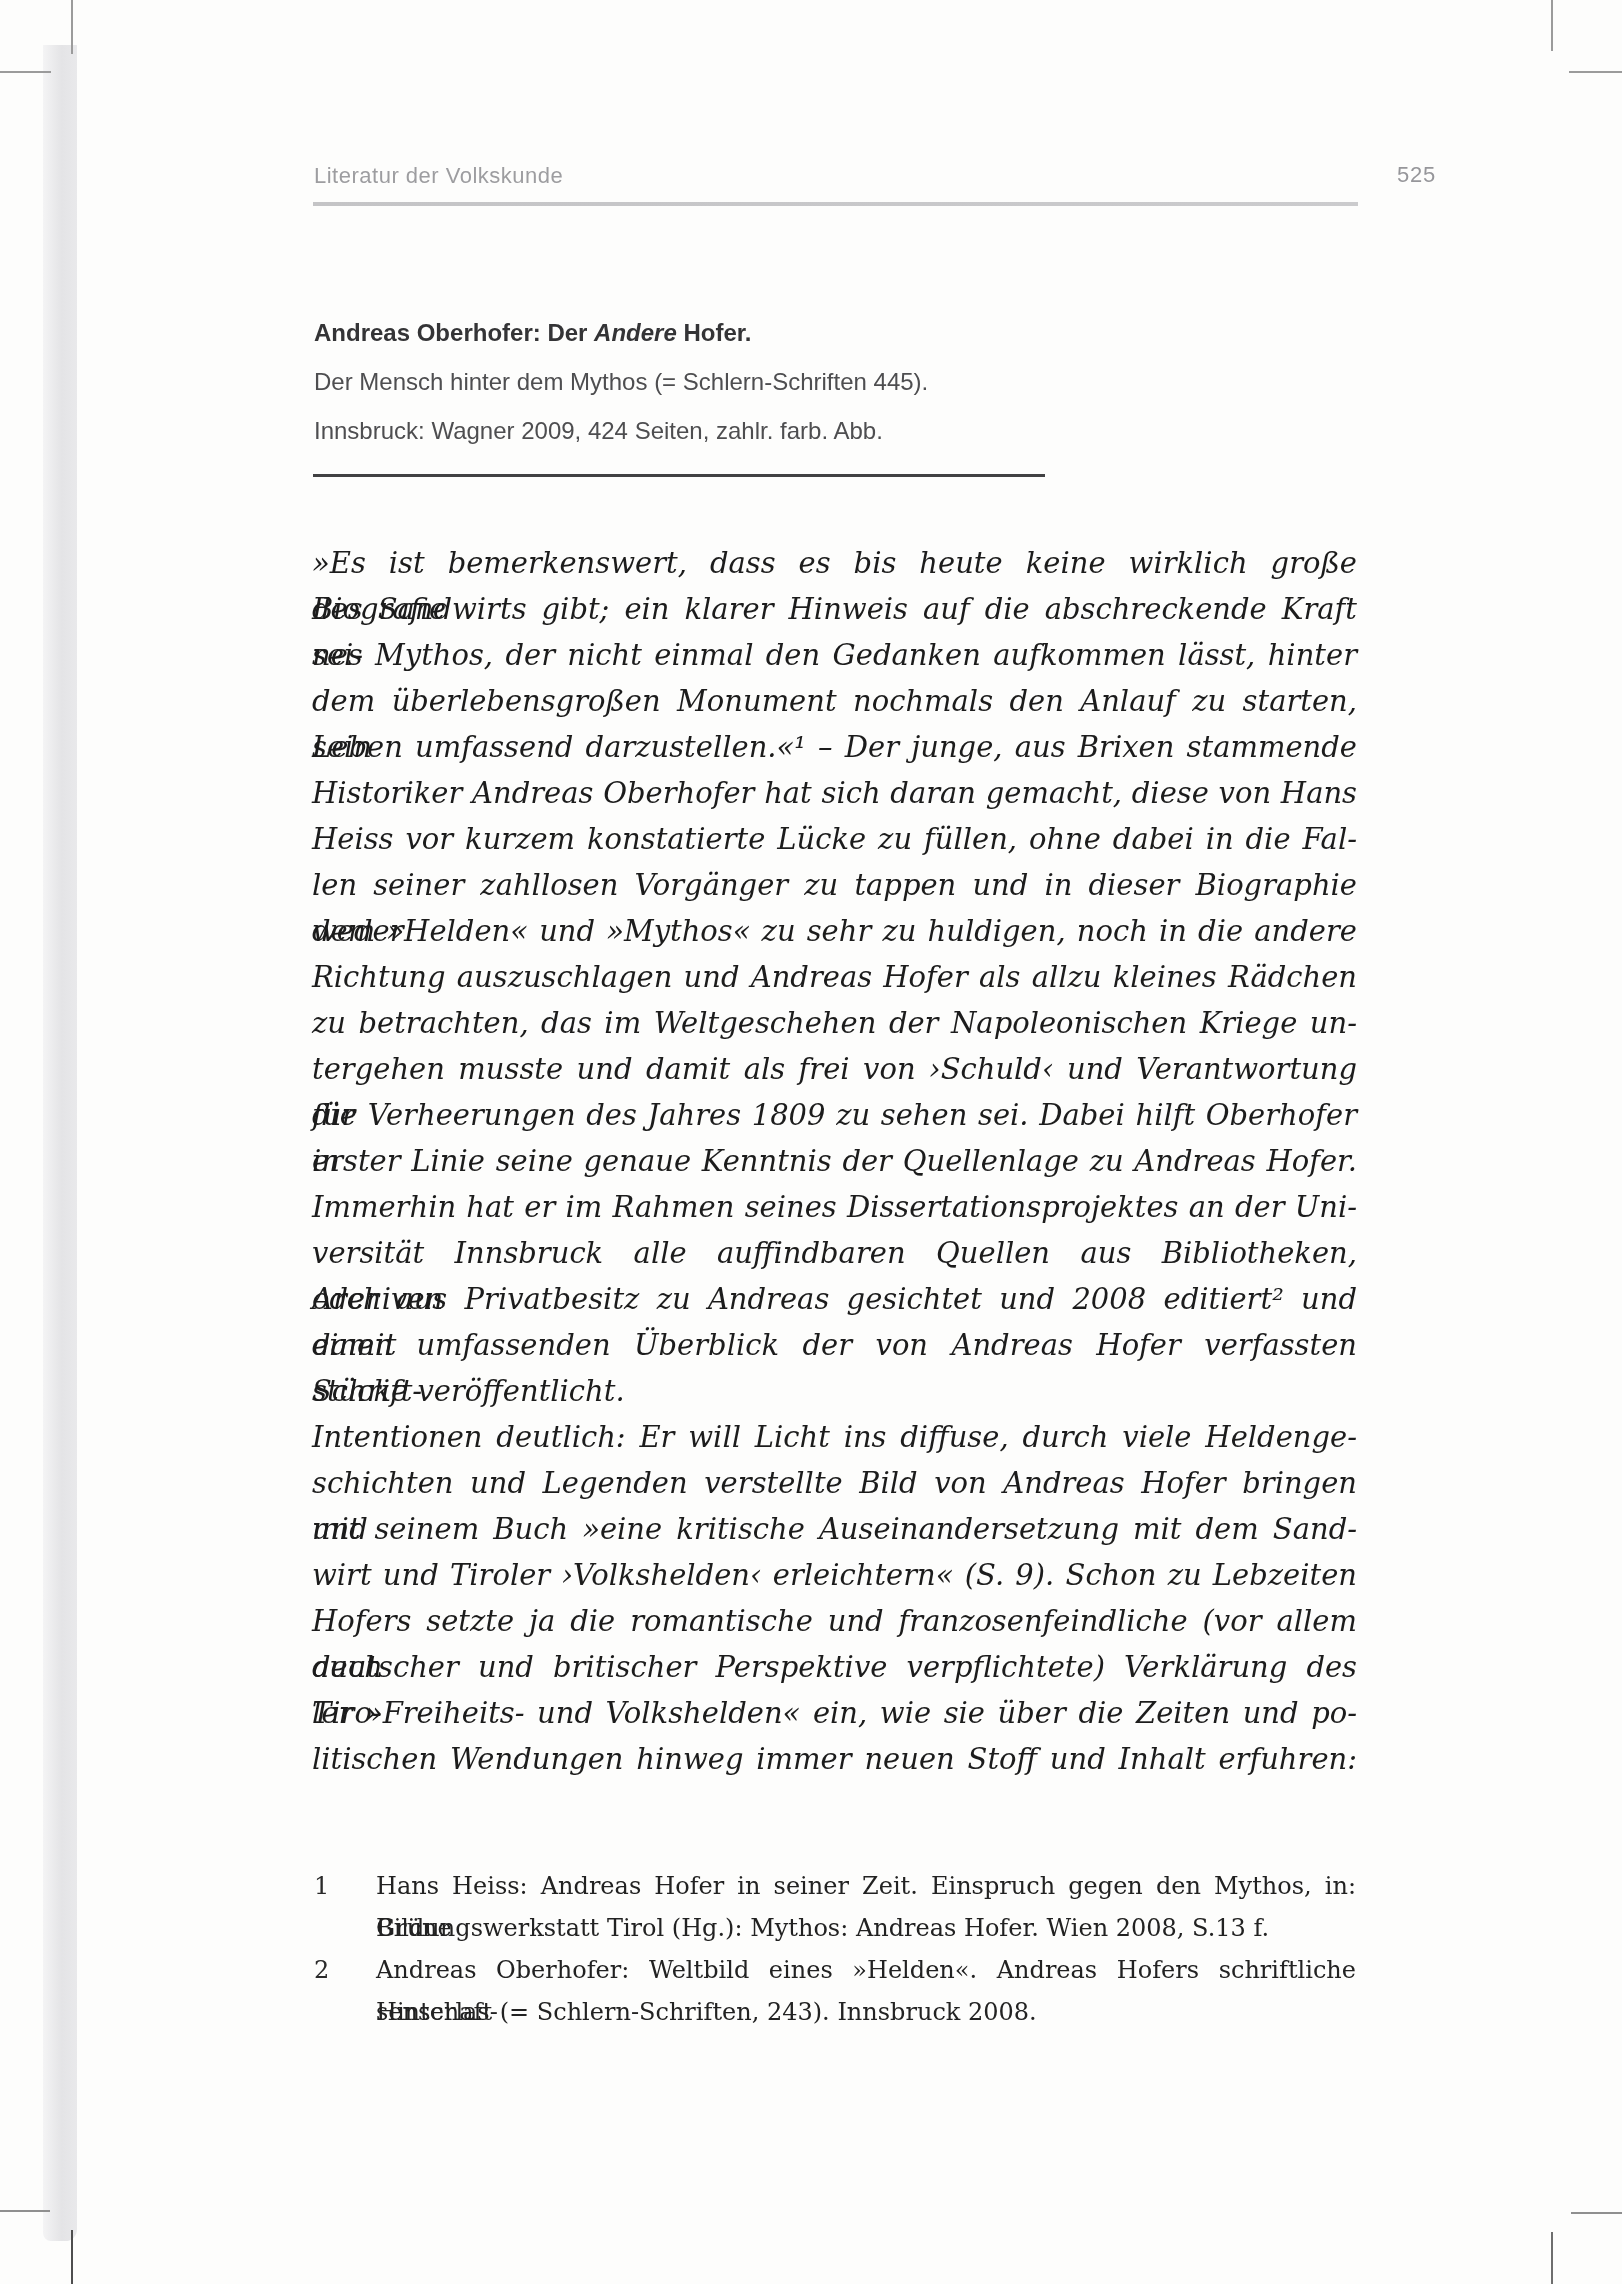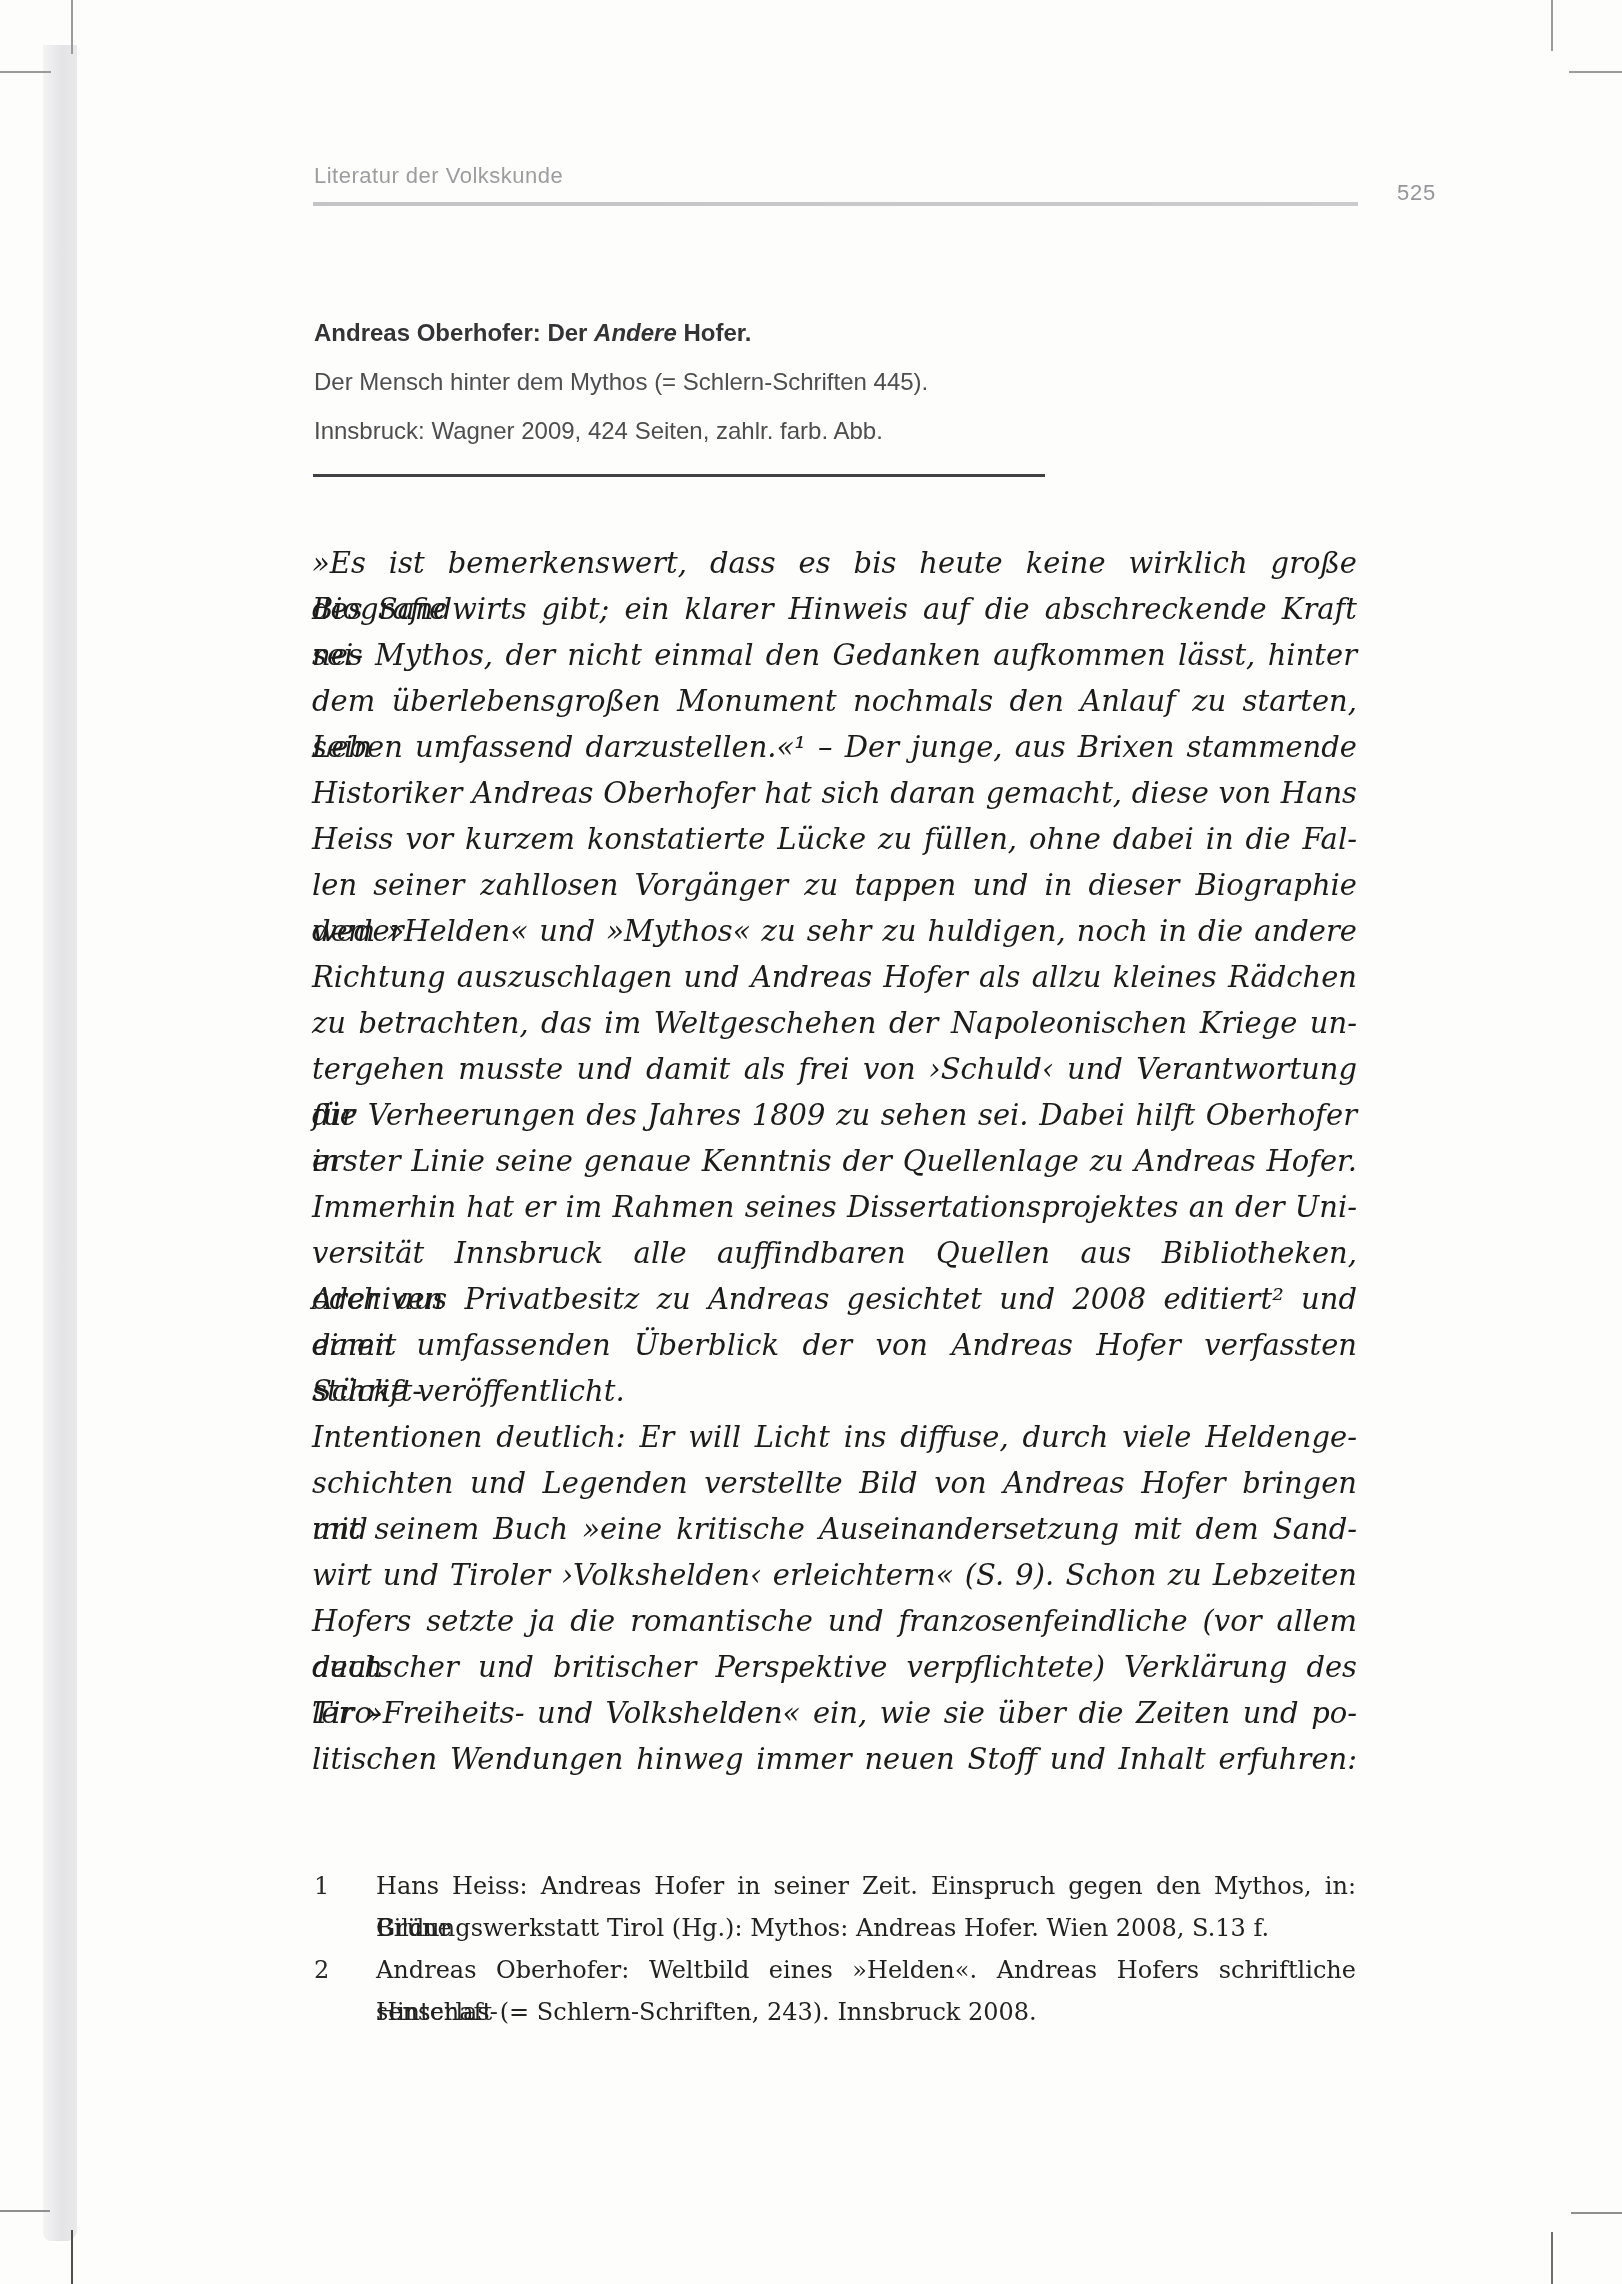--- a/index.html
+++ b/index.html
@@ -32,21 +32,21 @@
   .crop.br-h{top:2212px;left:1571px;width:51px;background:#8f8f8f;}
   .crop.br-v{left:1551px;top:2232px;height:52px;background:#6e6e6e;}
 
   
   .running-label{
     position:absolute; left:314px; top:163px;
     font-size:22px; line-height:26px;
     color:#9d9da0; letter-spacing:0.5px; font-weight:400;
   }
   .page-number{
-    position:absolute; left:1397px; top:180px;
+    position:absolute; left:1397px; top:162px;
     font-size:22px; line-height:26px;
     color:#96969a; letter-spacing:0.8px; font-weight:400;
   }
   .header-rule{
     position:absolute; left:313px; top:202px;
     width:1045px; height:4px;
     background:linear-gradient(to right,#c4c4c6,#cbcbcd);
   }
 
   

